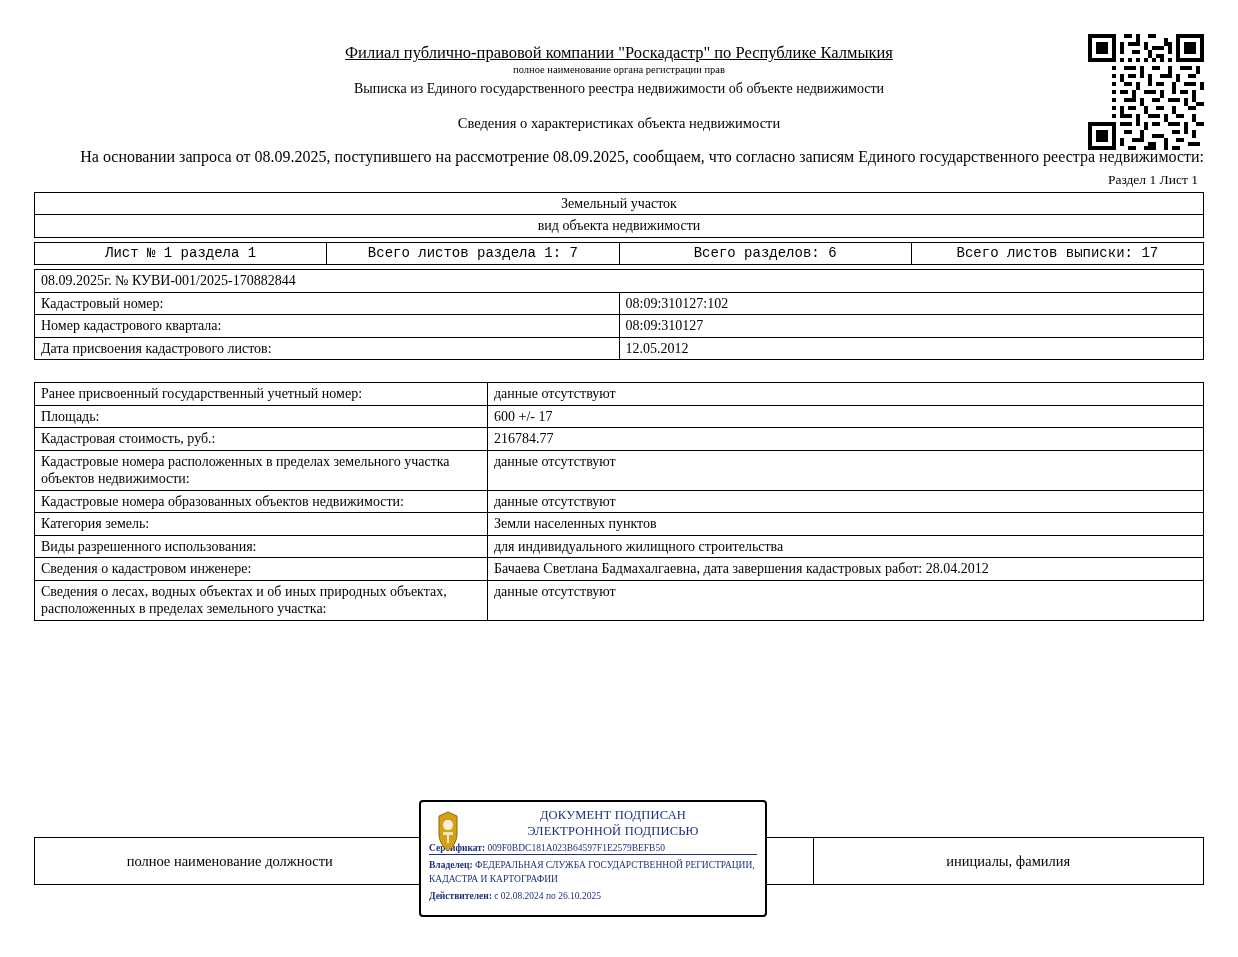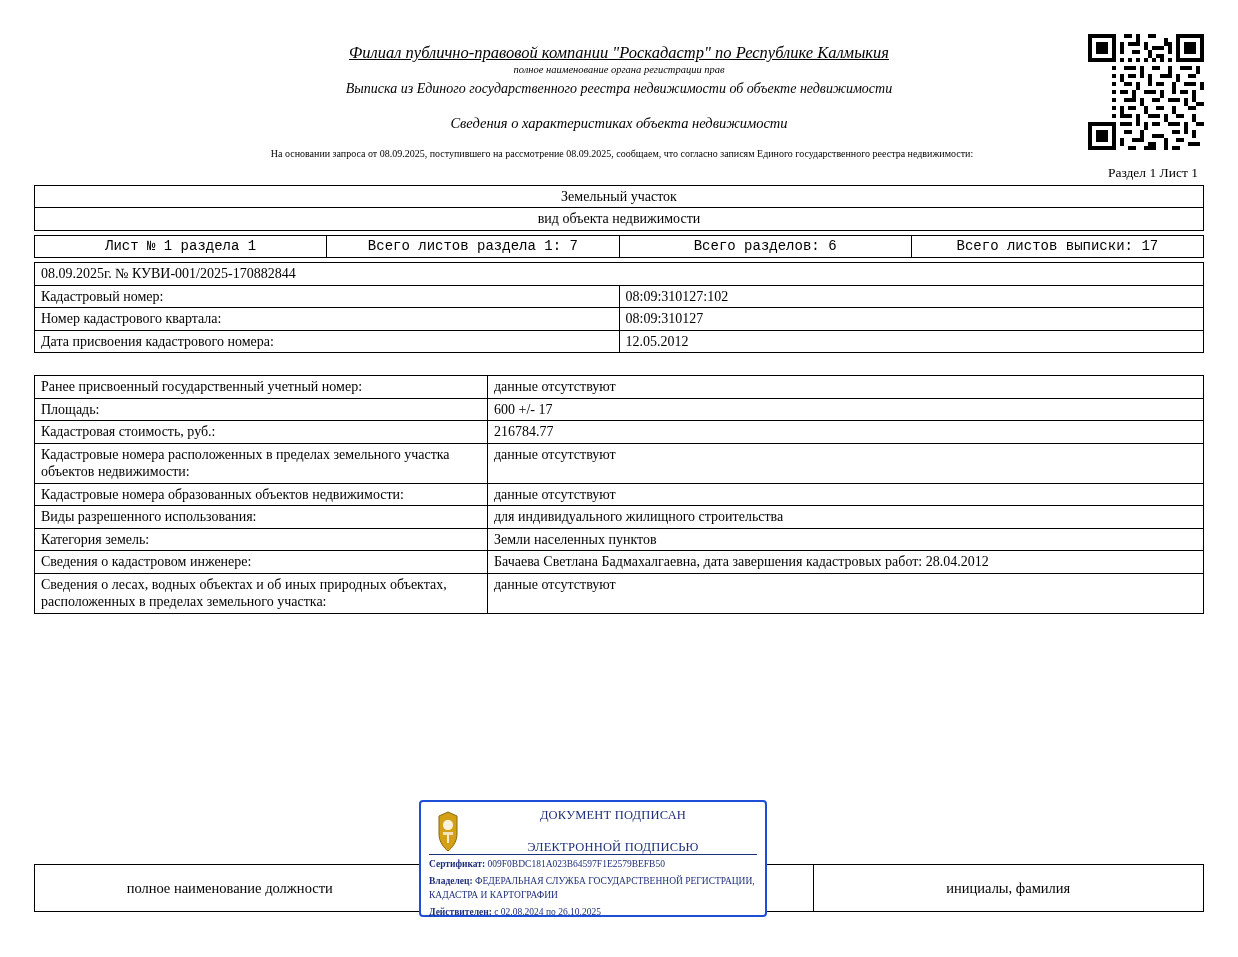--- a/index.html
+++ b/index.html
@@ -20,21 +20,20 @@
     width: 1238px;
     height: 957px;
     box-sizing: border-box;
     padding: 30px 34px 0 34px;
   }
 
   
   .hdr-block {
     text-align: center;
     margin-top: 14px;
-    font-style: italic;
   }
   .hdr-org {
     font-size: 16.5px;
     text-decoration: underline;
     display: inline-block;
     line-height: 1.15;
   }
   .hdr-org-sub {
     font-size: 10.5px;
     margin-top: 1px;
@@ -43,23 +42,23 @@
   .hdr-title {
     font-size: 14px;
     margin-top: 5px;
     line-height: 1.15;
   }
   .hdr-sub2 {
     font-size: 14.5px;
     margin-top: 18px;
   }
   .basis {
-    font-size: 10px;
+    font-size: 16px;
     margin-top: 16px;
-    text-align: center;
+    text-align: right;
     padding-left: 6px;
   }
   .section-line {
     font-size: 13.5px;
     text-align: right;
     margin-top: 6px;
     padding-right: 6px;
   }
 
   
@@ -92,36 +91,36 @@
 
   .tbl-gap { height: 22px; }
 
   .lbl-col { width: 440px; }
 
   
   .footer-wrap {
     position: absolute;
     left: 34px;
     right: 34px;
-    bottom: 45px;
+    bottom: 72px;
   }
   .footer-table td {
     border: 1px solid #000;
     height: 42px;
     vertical-align: middle;
     text-align: center;
     font-size: 14.5px;
   }
   .sig-stamp {
     position: absolute;
     left: 419px;
     bottom: 40px;
     width: 348px;
     height: 117px;
-    border: 2px solid #1d4ed8;
+    border: 2px solid #000000;
     border-radius: 4px;
     background: #ffffff;
     box-sizing: border-box;
     padding: 6px 8px 4px 8px;
     color: #1d2f7a;
     font-family: "Liberation Serif", serif;
   }
   .sig-emblem {
     position: absolute;
     left: 10px;
@@ -129,21 +128,21 @@
     width: 34px;
     height: 44px;
   }
   .sig-head {
     text-align: center;
     font-size: 12.5px;
     letter-spacing: .2px;
     margin-left: 40px;
     line-height: 1.25;
   }
-  .sig-head .l2 { display:block;margin-top:16px; }
+  .sig-head .l2 { display:block; }
   .sig-line {
     font-size: 9.5px;
     line-height: 1.45;
     margin-top: 3px;
   }
   .sig-line b { font-weight: bold; }
   .sig-rule {
     position: absolute;
     left: 8px;
     right: 8px;
@@ -322,21 +321,21 @@
     </tr>
     <tr>
       <td class="lbl-col">Кадастровый номер:</td>
       <td>08:09:310127:102</td>
     </tr>
     <tr>
       <td class="lbl-col">Номер кадастрового квартала:</td>
       <td>08:09:310127</td>
     </tr>
     <tr>
-      <td class="lbl-col">Дата присвоения кадастрового номера:</td>
+      <td class="lbl-col">Дата присвоения кадастрового листов:</td>
       <td>12.05.2012</td>
     </tr>
   </tbody>
     </table>
 
   <div class="tbl-gap"></div>
 
   <table>
     <tbody>
         <tr>
@@ -353,26 +352,26 @@
     </tr>
     <tr>
       <td class="lbl-col">Кадастровые номера расположенных в пределах земельного участка объектов недвижимости:</td>
       <td>данные отсутствуют</td>
     </tr>
     <tr>
       <td class="lbl-col">Кадастровые номера образованных объектов недвижимости:</td>
       <td>данные отсутствуют</td>
     </tr>
     <tr>
+      <td class="lbl-col">Категория земель:</td>
+      <td>Земли населенных пунктов</td>
+    </tr>
+    <tr>
       <td class="lbl-col">Виды разрешенного использования:</td>
       <td>для индивидуального жилищного строительства</td>
-    </tr>
-    <tr>
-      <td class="lbl-col">Категория земель:</td>
-      <td>Земли населенных пунктов</td>
     </tr>
     <tr>
       <td class="lbl-col">Сведения о кадастровом инженере:</td>
       <td>Бачаева Светлана Бадмахалгаевна, дата завершения кадастровых работ: 28.04.2012</td>
     </tr>
     <tr>
       <td class="lbl-col">Сведения о лесах, водных объектах и об иных природных объектах, расположенных в пределах земельного участка:</td>
       <td>данные отсутствуют</td>
     </tr>
   </tbody>

